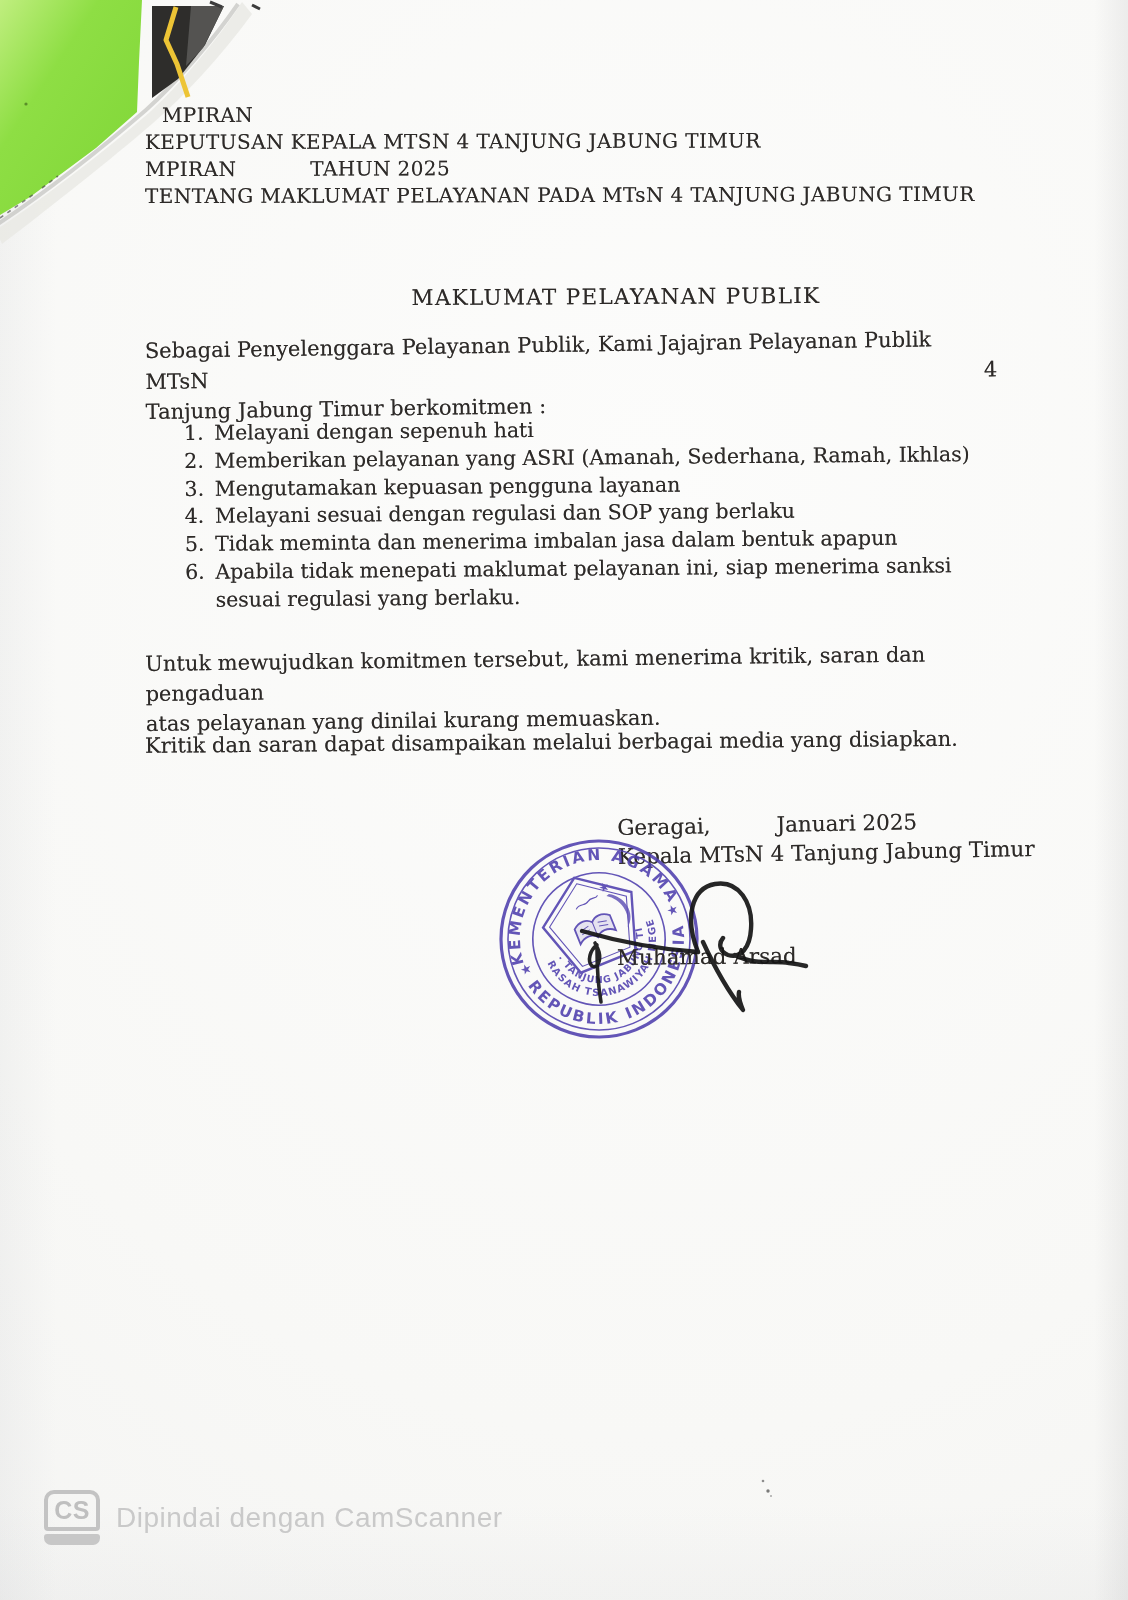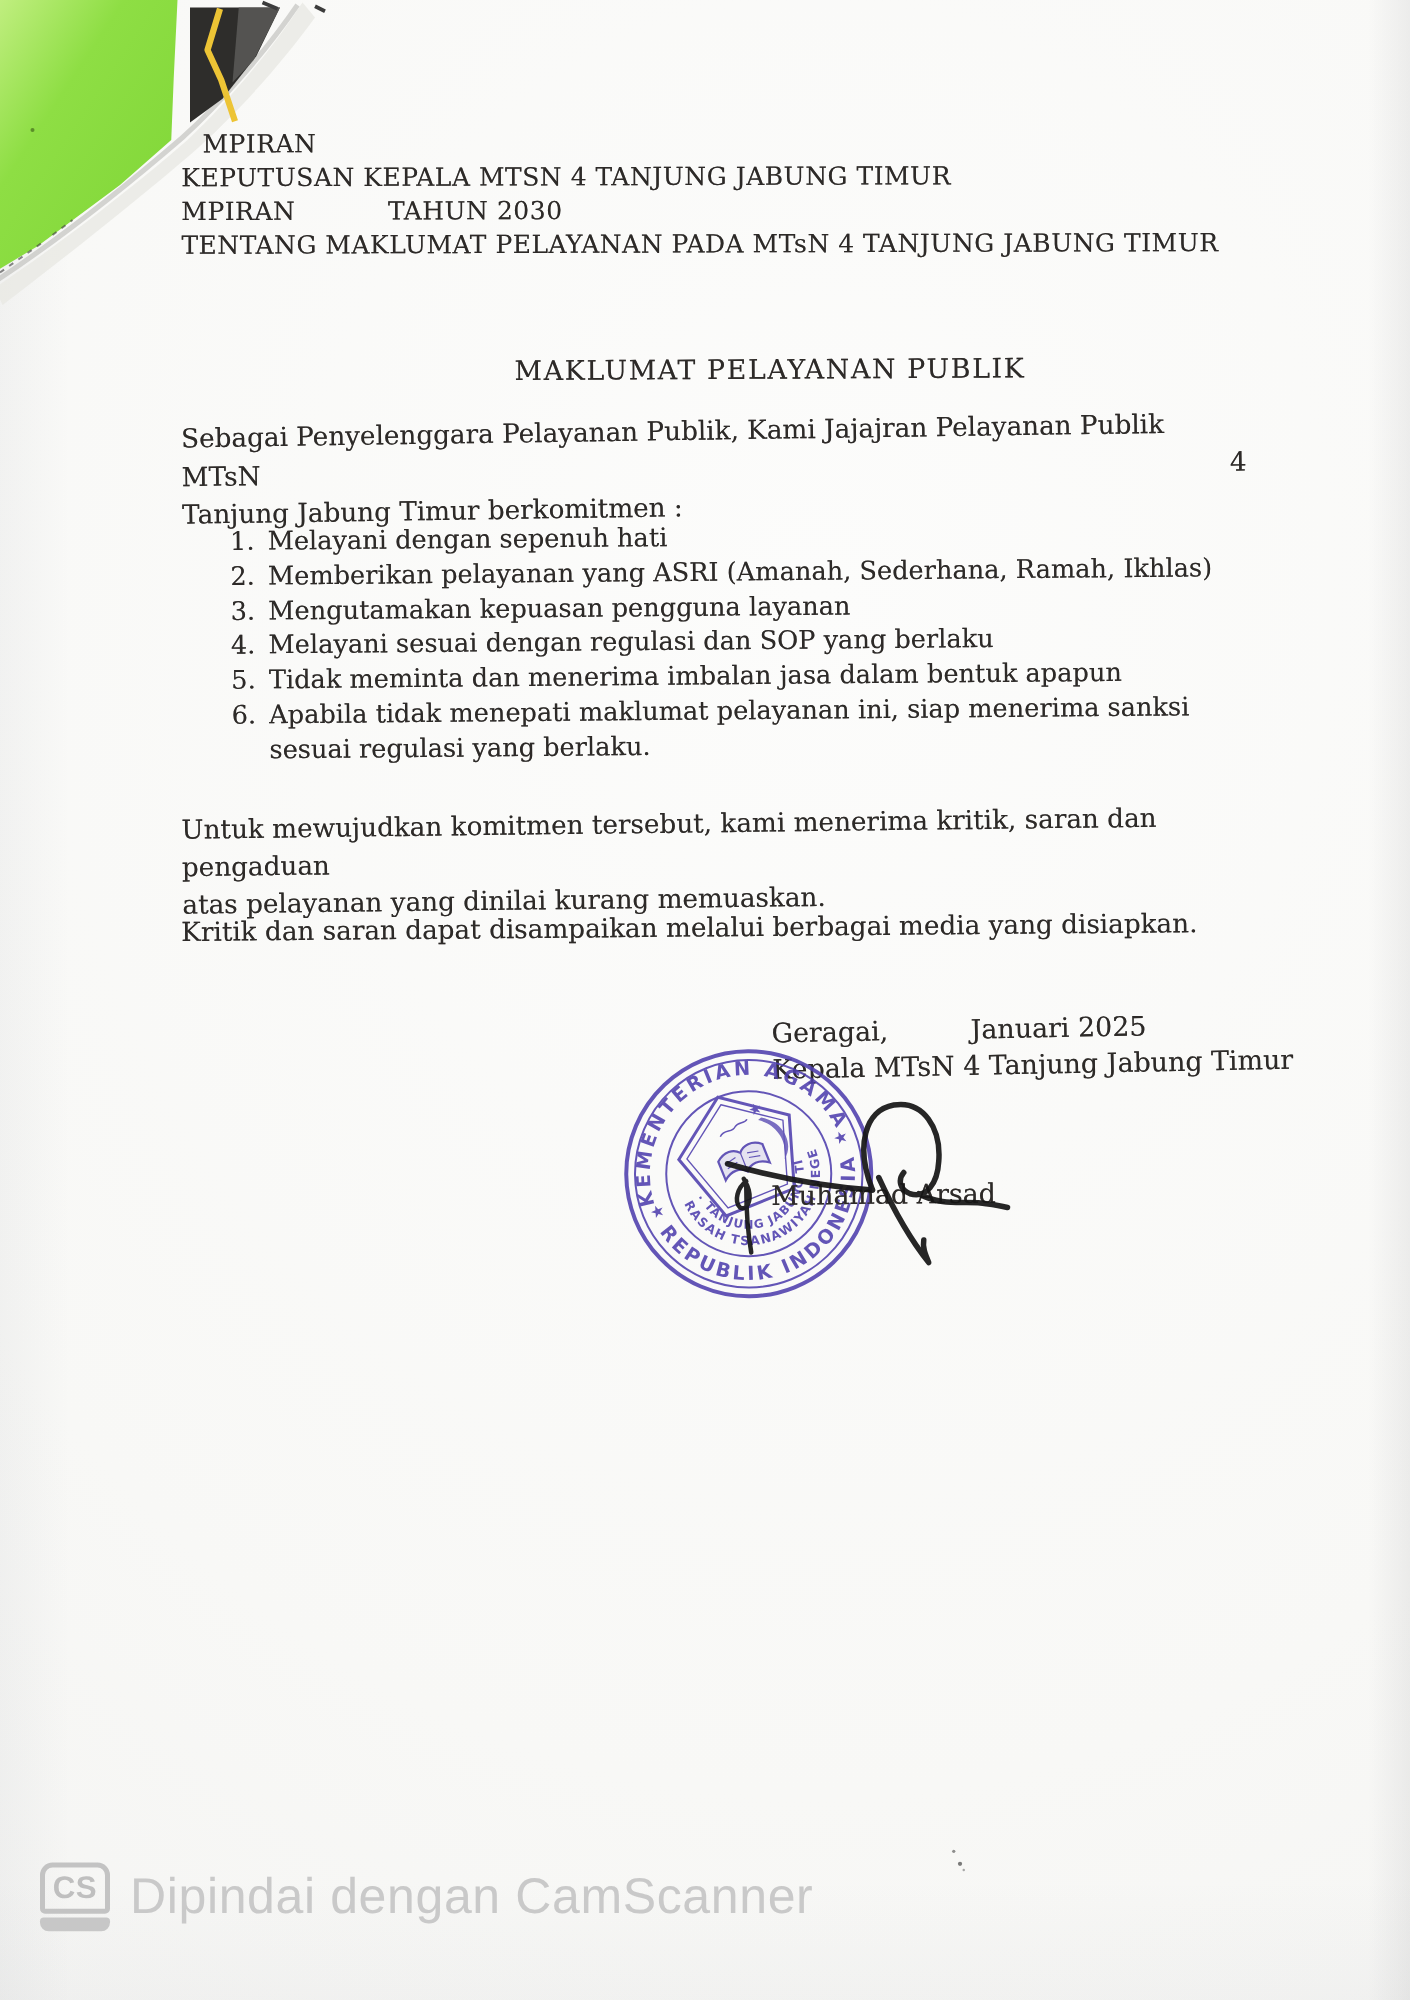--- a/index.html
+++ b/index.html
@@ -27,28 +27,28 @@
   .closing1 { left:145px; top:649px; width:864px; line-height:30px; transform:rotate(-.7deg); transform-origin:left top; z-index:10; }
   .closing2 { left:145px; top:730px; width:880px; transform:rotate(-.5deg); z-index:10; }
   .sig-block { left:617px; top:814px; line-height:28.5px; font-size:21.5px; transform:rotate(-1.1deg); transform-origin:left top; z-index:10; }
   .sig-line1 { display:flex; gap:66px; }
   .sig-name { left:617px; top:944px; font-size:21.5px; transform:rotate(-.6deg); z-index:25; }
   .corner-svg { left:0; top:0; z-index:5; }
   .stamp-svg { left:440px; top:803px; z-index:20; }
   .ink-svg { left:440px; top:803px; z-index:30; }
   .specks-svg { left:752px; top:1470px; z-index:6; }
   .seal-text { font-family:"DejaVu Sans","Liberation Sans",sans-serif; font-weight:bold; }
-  .footer { left:32px; top:1490px; display:flex; align-items:center; gap:16px; z-index:40;
+  .footer { left:44px; top:1490px; display:flex; align-items:center; gap:16px; z-index:40;
             font-family:"Liberation Sans","DejaVu Sans",sans-serif; }
   .cs-badge { width:56px; }
   .cs-box { box-sizing:border-box; width:56px; height:41px; border:4px solid #c3c3c3; border-radius:10px 10px 4px 4px;
             display:flex; align-items:center; justify-content:center;
             color:#bfbfbf; font-weight:bold; font-size:25px; letter-spacing:.5px; }
   .cs-bar { width:56px; height:11px; background:#c7c7c7; border-radius:3px 3px 7px 7px; margin-top:3px; }
-  .footer-text { font-size:40px; color:#c9c9c9; letter-spacing:.5px; }
+  .footer-text { font-size:28px; color:#c9c9c9; letter-spacing:.5px; }
 </style>
 </head>
 <body>
 
 <div class="page">
 
   <svg class="abs corner-svg" width="300" height="300" viewBox="0 0 300 300">
     <defs>
       <linearGradient id="greenGrad" x1="0" y1="0" x2="1" y2="1">
         <stop offset="0" stop-color="#c0ee7f"></stop>
@@ -63,21 +63,21 @@
     <path d="M0 218 L 34 194 M 42 188 L 58 176" stroke="#3a3a3a" stroke-width="1.6" stroke-dasharray="4 5" opacity=".6" fill="none"></path>
     <polygon points="152,6 224,6 205,45 178,79 152,98" fill="#2e2d2b"></polygon>
     <polygon points="191,6 224,6 203,48 186,66" fill="#5a5a58" opacity=".85"></polygon>
     <polyline points="176,7 166,40 177,64 188,97" fill="none" stroke="#edc435" stroke-width="5" stroke-linejoin="round"></polyline>
     <path d="M210 2 L 222 7 M 252 5 L 260 9" stroke="#3c3c3c" stroke-width="3" fill="none"></path>
   </svg>
 
   <div class="abs doc-text header-block">
     <div class="header-line1">MPIRAN</div>
     <div>KEPUTUSAN KEPALA MTSN 4 TANJUNG JABUNG TIMUR</div>
-    <div><span>MPIRAN</span><span class="nomor-gap"></span><span>TAHUN 2030</span></div>
+    <div><span>MPIRAN</span><span class="nomor-gap"></span><span>TAHUN 2025</span></div>
     <div>TENTANG MAKLUMAT PELAYANAN PADA MTsN 4 TANJUNG JABUNG TIMUR</div>
   </div>
 
   <div class="abs doc-text doc-title">MAKLUMAT PELAYANAN PUBLIK</div>
 
   <p class="abs doc-text intro" style="margin:0">
     <span class="just-line">Sebagai Penyelenggara Pelayanan Publik, Kami Jajajran Pelayanan Publik MTsN 4</span>
     <span>Tanjung Jabung Timur berkomitmen :</span>
   </p>
 

